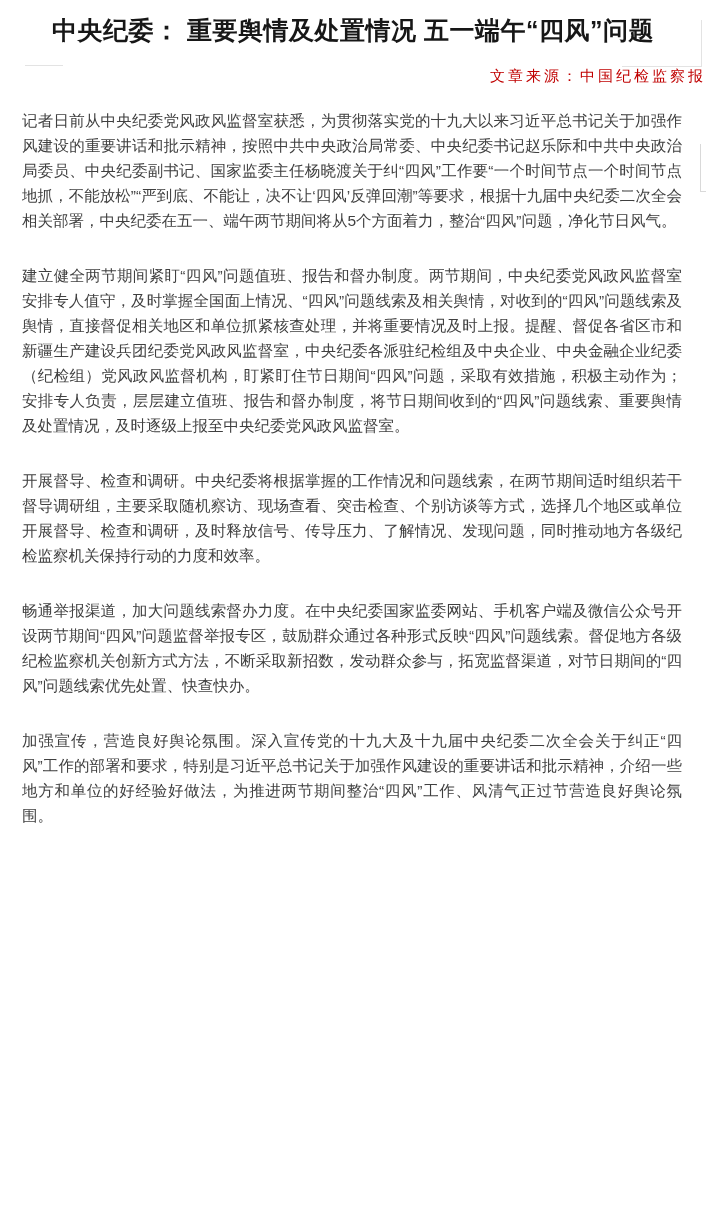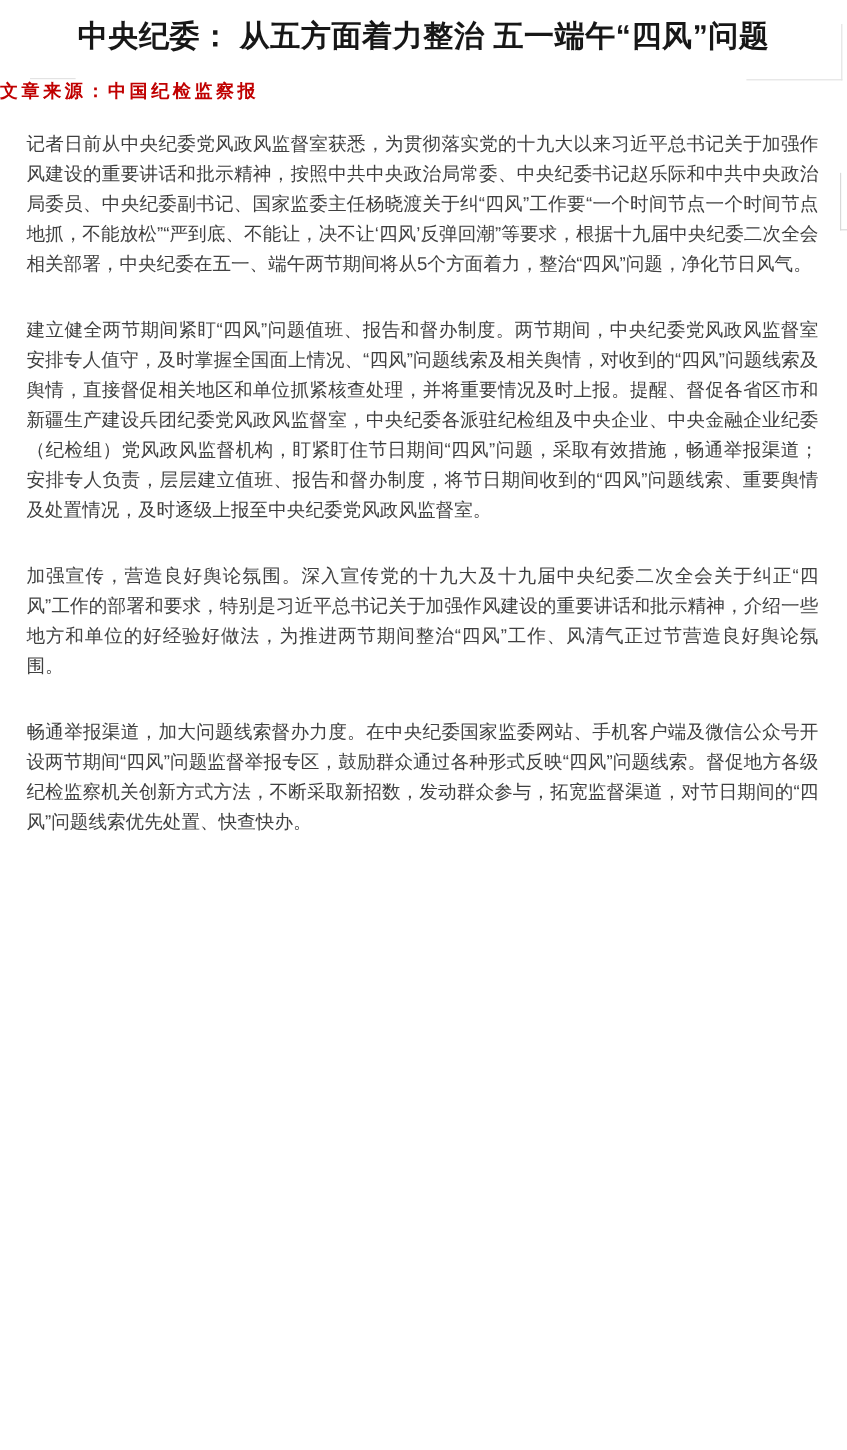--- a/index.html
+++ b/index.html
@@ -24,23 +24,23 @@
     text-align: center;
     font-size: 25px;
     font-weight: bold;
     color: #171717;
     letter-spacing: 0.5px;
     line-height: 1.3;
     font-family: "Liberation Sans", sans-serif;
   }
   .source {
     margin-top: 20px;
-    text-align: left;
+    text-align: right;
     font-size: 15px;
-    font-weight: bold;
+    font-weight: normal;
     color: #c00000;
     letter-spacing: 3px;
     font-family: "Liberation Serif", serif;
   }
   .content {
     margin: 22px 24px 12px 22px;
   }
   .content p {
     margin: 0 0 30px 0;
     font-size: 15.5px;
@@ -62,24 +62,25 @@
 <body>
 
 <div class="page">
 
   <div class="deco hline-left"></div>
   <div class="deco hline-right"></div>
   <div class="deco vline-top"></div>
   <div class="deco vline-mid"></div>
   <div class="deco htick-mid"></div>
 
-  <h1 class="title">中央纪委： 从五方面着力整治 五一端午“四风”问题</h1>
+  <h1 class="title">中央纪委： 重要舆情及处置情况 五一端午“四风”问题</h1>
 
   <div class="source">文章来源：中国纪检监察报</div>
 
   <div class="content">
     <p>记者日前从中央纪委党风政风监督室获悉，为贯彻落实党的十九大以来习近平总书记关于加强作风建设的重要讲话和批示精神，按照中共中央政治局常委、中央纪委书记赵乐际和中共中央政治局委员、中央纪委副书记、国家监委主任杨晓渡关于纠“四风”工作要“一个时间节点一个时间节点地抓，不能放松”“严到底、不能让，决不让‘四风’反弹回潮”等要求，根据十九届中央纪委二次全会相关部署，中央纪委在五一、端午两节期间将从5个方面着力，整治“四风”问题，净化节日风气。</p>
-    <p>建立健全两节期间紧盯“四风”问题值班、报告和督办制度。两节期间，中央纪委党风政风监督室安排专人值守，及时掌握全国面上情况、“四风”问题线索及相关舆情，对收到的“四风”问题线索及舆情，直接督促相关地区和单位抓紧核查处理，并将重要情况及时上报。提醒、督促各省区市和新疆生产建设兵团纪委党风政风监督室，中央纪委各派驻纪检组及中央企业、中央金融企业纪委（纪检组）党风政风监督机构，盯紧盯住节日期间“四风”问题，采取有效措施，畅通举报渠道；安排专人负责，层层建立值班、报告和督办制度，将节日期间收到的“四风”问题线索、重要舆情及处置情况，及时逐级上报至中央纪委党风政风监督室。</p>
+    <p>建立健全两节期间紧盯“四风”问题值班、报告和督办制度。两节期间，中央纪委党风政风监督室安排专人值守，及时掌握全国面上情况、“四风”问题线索及相关舆情，对收到的“四风”问题线索及舆情，直接督促相关地区和单位抓紧核查处理，并将重要情况及时上报。提醒、督促各省区市和新疆生产建设兵团纪委党风政风监督室，中央纪委各派驻纪检组及中央企业、中央金融企业纪委（纪检组）党风政风监督机构，盯紧盯住节日期间“四风”问题，采取有效措施，积极主动作为；安排专人负责，层层建立值班、报告和督办制度，将节日期间收到的“四风”问题线索、重要舆情及处置情况，及时逐级上报至中央纪委党风政风监督室。</p>
+    <p>开展督导、检查和调研。中央纪委将根据掌握的工作情况和问题线索，在两节期间适时组织若干督导调研组，主要采取随机察访、现场查看、突击检查、个别访谈等方式，选择几个地区或单位开展督导、检查和调研，及时释放信号、传导压力、了解情况、发现问题，同时推动地方各级纪检监察机关保持行动的力度和效率。</p>
+    <p>畅通举报渠道，加大问题线索督办力度。在中央纪委国家监委网站、手机客户端及微信公众号开设两节期间“四风”问题监督举报专区，鼓励群众通过各种形式反映“四风”问题线索。督促地方各级纪检监察机关创新方式方法，不断采取新招数，发动群众参与，拓宽监督渠道，对节日期间的“四风”问题线索优先处置、快查快办。</p>
     <p>加强宣传，营造良好舆论氛围。深入宣传党的十九大及十九届中央纪委二次全会关于纠正“四风”工作的部署和要求，特别是习近平总书记关于加强作风建设的重要讲话和批示精神，介绍一些地方和单位的好经验好做法，为推进两节期间整治“四风”工作、风清气正过节营造良好舆论氛围。</p>
-    <p>畅通举报渠道，加大问题线索督办力度。在中央纪委国家监委网站、手机客户端及微信公众号开设两节期间“四风”问题监督举报专区，鼓励群众通过各种形式反映“四风”问题线索。督促地方各级纪检监察机关创新方式方法，不断采取新招数，发动群众参与，拓宽监督渠道，对节日期间的“四风”问题线索优先处置、快查快办。</p>
   </div>
 
 </div>
 
 </body></html>

